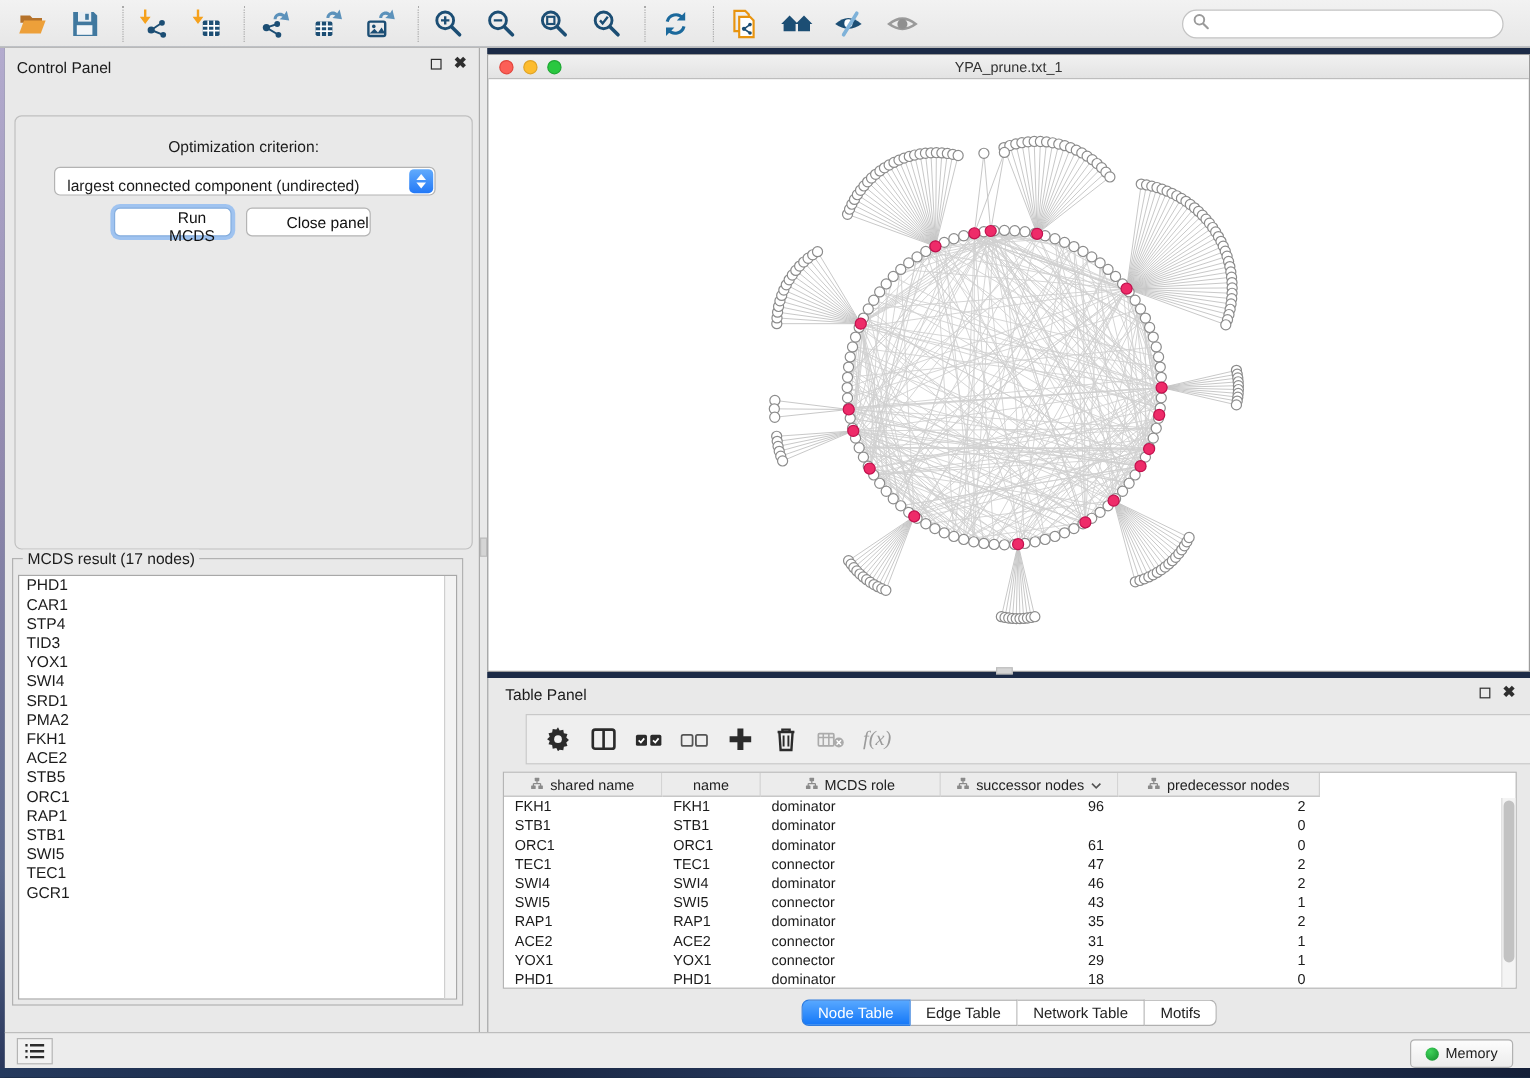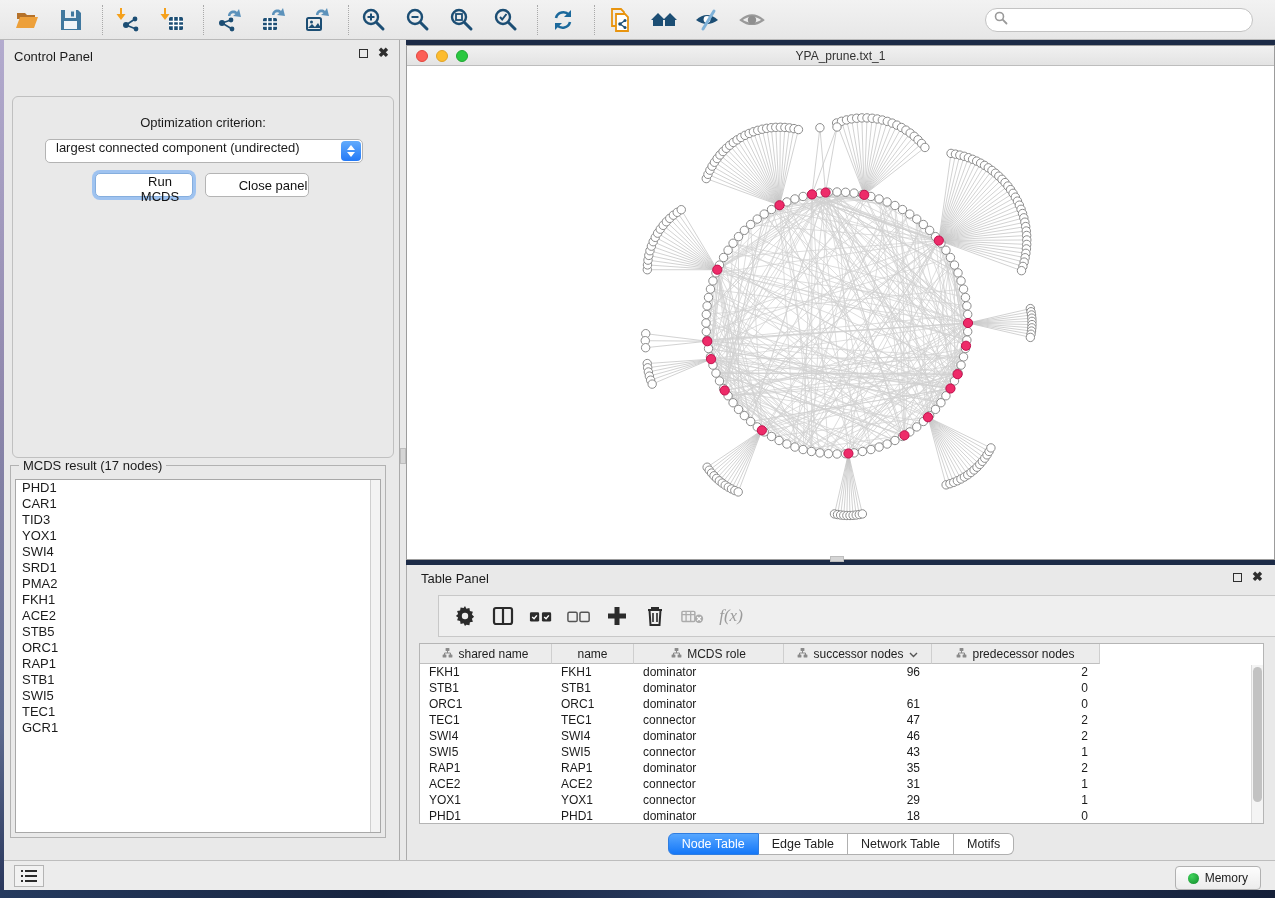--- a/index.html
+++ b/index.html
@@ -37,21 +37,21 @@
   #cp-tabs { position:absolute; left:0; top:72px; width:100%; display:flex; justify-content:center; }
   .cp-tab { font-size:13px; padding:3px 13px; background:#fff; border:1px solid #b5b5b5;
     border-radius:4px; margin-right:2px; color:#222; }
   .cp-tab.active { background:linear-gradient(#4fa2fd,#187ffb); color:#fff; border-color:#2f7de0; }
 
   #mcds-box { position:absolute; left:8px; top:56px; width:382px; height:362px;
     border:1px solid #c0c0c0; border-radius:6px; background:#e9e9e9; }
   #criterion-label { position:absolute; top:18px; width:100%; text-align:center; font-size:13px; }
   #criterion-select { position:absolute; left:32px; top:42px; width:318px; height:24px;
     background:#fff; border:1px solid #b3b3b3; border-radius:5px; font-size:13px;
-    display:flex; align-items:flex-start; padding-left:10px; }
+    display:flex; align-items:flex-end; padding-left:10px; }
   #select-stepper { position:absolute; right:1px; top:1px; bottom:1px; width:20px; border-radius:4px;
     background:linear-gradient(#62abfc,#2379f7); display:flex; flex-direction:column;
     align-items:center; justify-content:center; gap:2px; }
   .arr-up { width:0; height:0; border-left:4px solid transparent; border-right:4px solid transparent;
     border-bottom:5px solid #fff; }
   .arr-dn { width:0; height:0; border-left:4px solid transparent; border-right:4px solid transparent;
     border-top:5px solid #fff; }
   .btn { position:absolute; top:76px; height:24px; background:#fff; border:1px solid #b4b4b4;
     border-radius:5px; font-size:13px; font-family:"Liberation Sans",sans-serif; color:#111;padding-left:32px; }
   #run-mcds { left:82px; width:98px; box-shadow:0 0 0 3px rgba(110,170,245,.6); border-color:#85aede; }
@@ -295,20 +295,21 @@
           </span>
       </div>
       <button class="btn" id="run-mcds">Run MCDS</button>
       <button class="btn" id="close-panel">Close panel</button>
     </div>
     <div id="mcds-fieldset">
       <span id="mcds-legend">MCDS result (17 nodes)</span>
       <div id="mcds-list">
         <div class="mcds-item">PHD1</div>
           <div class="mcds-item">CAR1</div>
+          <div class="mcds-item">STP4</div>
           <div class="mcds-item">TID3</div>
           <div class="mcds-item">YOX1</div>
           <div class="mcds-item">SWI4</div>
           <div class="mcds-item">SRD1</div>
           <div class="mcds-item">PMA2</div>
           <div class="mcds-item">FKH1</div>
           <div class="mcds-item">ACE2</div>
           <div class="mcds-item">STB5</div>
           <div class="mcds-item">ORC1</div>
           <div class="mcds-item">RAP1</div>

